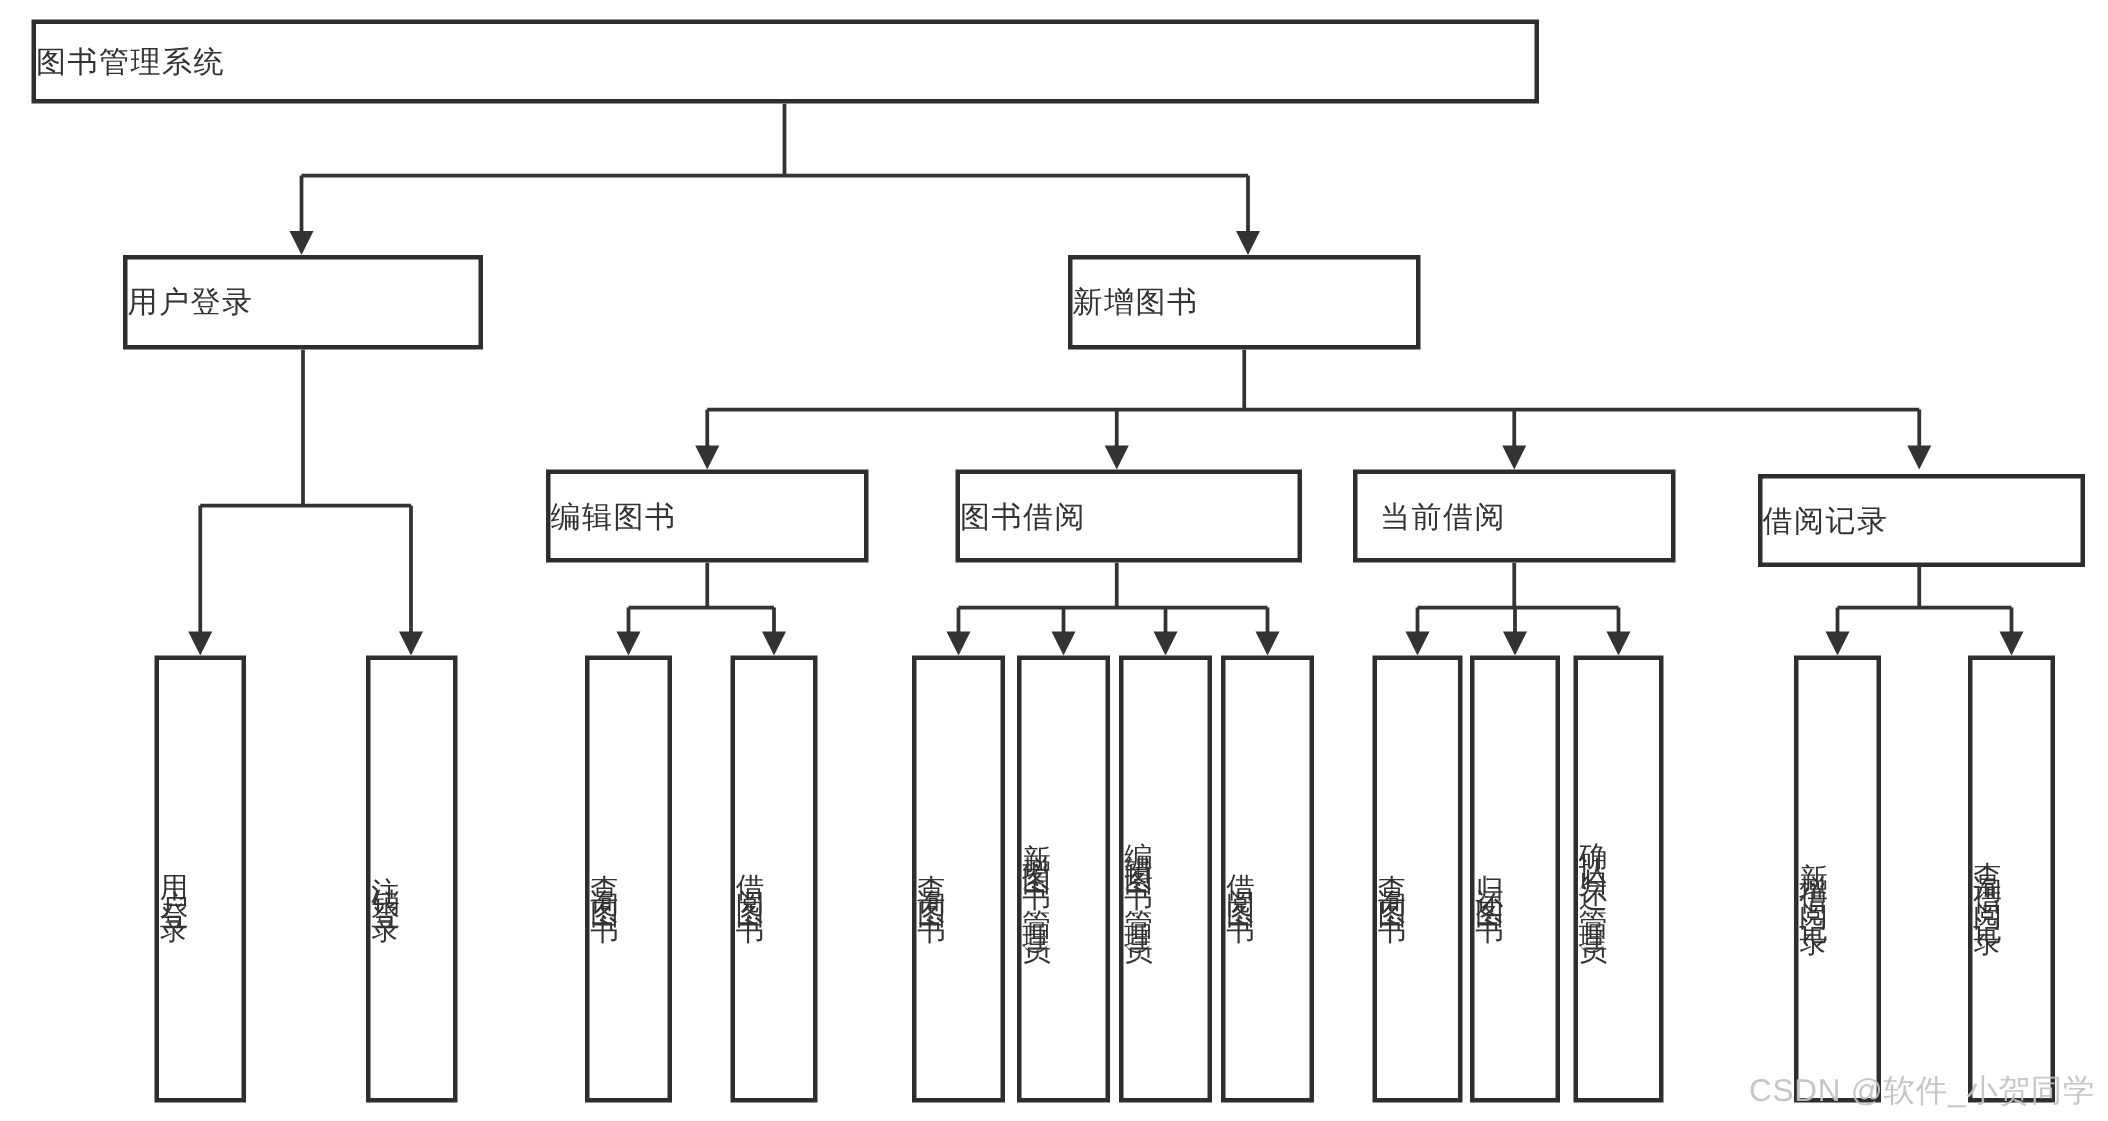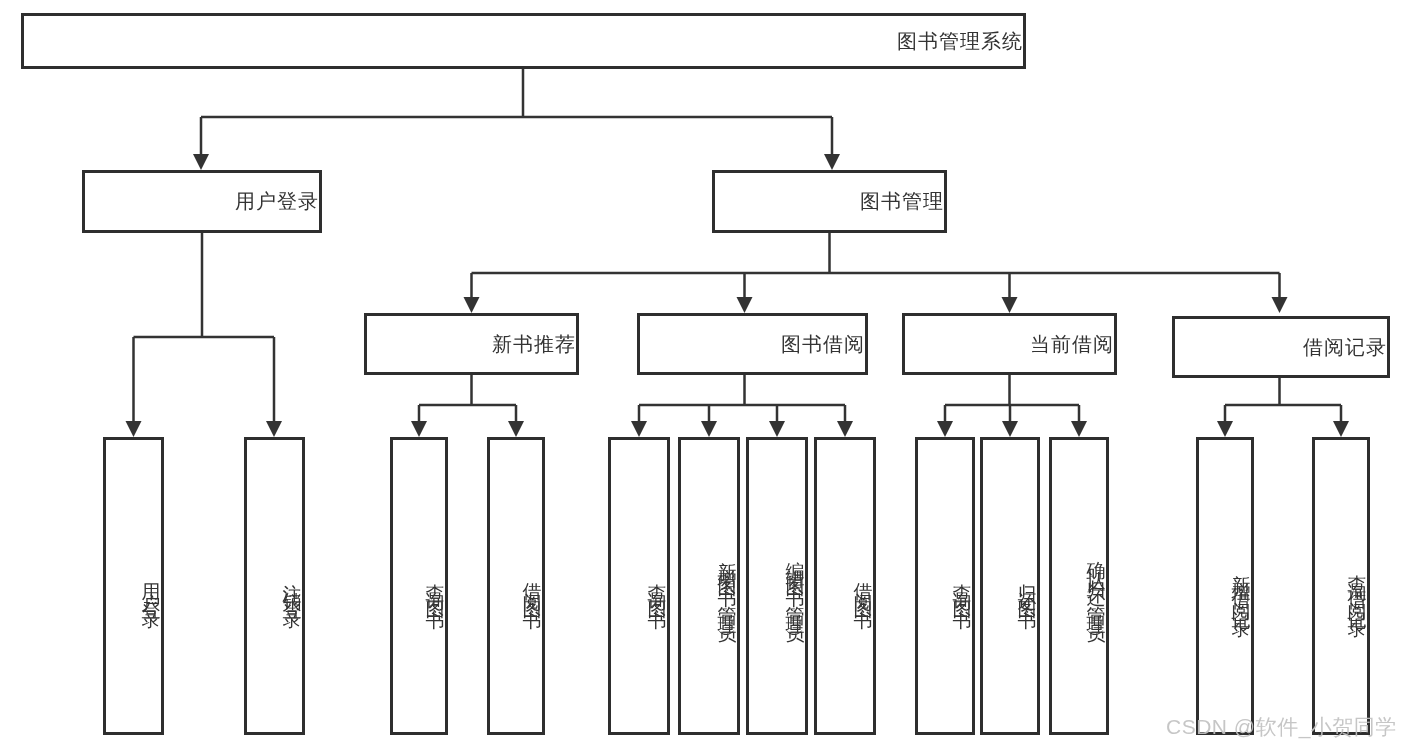--- a/index.html
+++ b/index.html
@@ -17,21 +17,21 @@
     width: 1405px; height: 747px;
     pointer-events: none;
   }
   .box {
     position: absolute;
     box-sizing: border-box;
     border: 3px solid #2e2e2e;
     background: #ffffff;
     display: flex;
     align-items: center;
-    justify-content: flex-end;
+    justify-content: flex-start;
     color: #333333;
   }
   .box.h span {
     font-size: 20px;
     letter-spacing: 1px;
     white-space: nowrap;
   }
   .box.v { width: 61px; top: 437px; height: 298px; }
   .vtext {
     writing-mode: vertical-rl;
@@ -90,25 +90,25 @@
   </svg>
 
   <div class="box h" style="left:21px; top:13px; width:1005px; height:56px;">
     <span>图书管理系统</span>
   </div>
 
   <div class="box h" style="left:82px; top:170px; width:240px; height:63px;">
     <span>用户登录</span>
   </div>
   <div class="box h" style="left:712px; top:170px; width:235px; height:63px;">
-    <span>图书管理</span>
+    <span>新增图书</span>
   </div>
 
   <div class="box h" style="left:364px; top:313px; width:215px; height:62px;">
-    <span>新书推荐</span>
+    <span>编辑图书</span>
   </div>
   <div class="box h" style="left:637px; top:313px; width:231px; height:62px;">
     <span>图书借阅</span>
   </div>
   <div class="box h" style="left:902px; top:313px; width:215px; height:62px;padding-left:15px;">
     <span>当前借阅</span>
   </div>
   <div class="box h" style="left:1172px; top:316px; width:218px; height:62px;">
     <span>借阅记录</span>
   </div>

